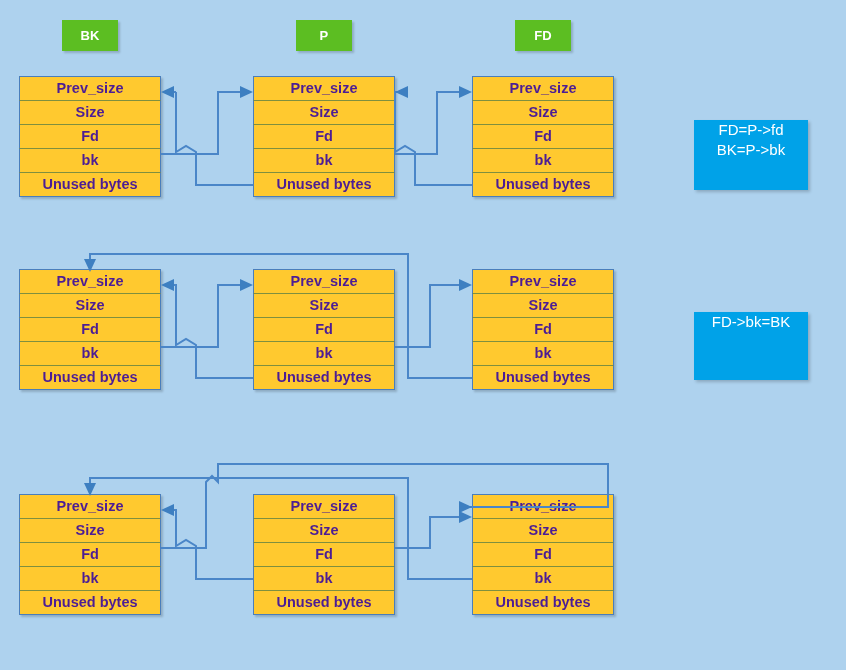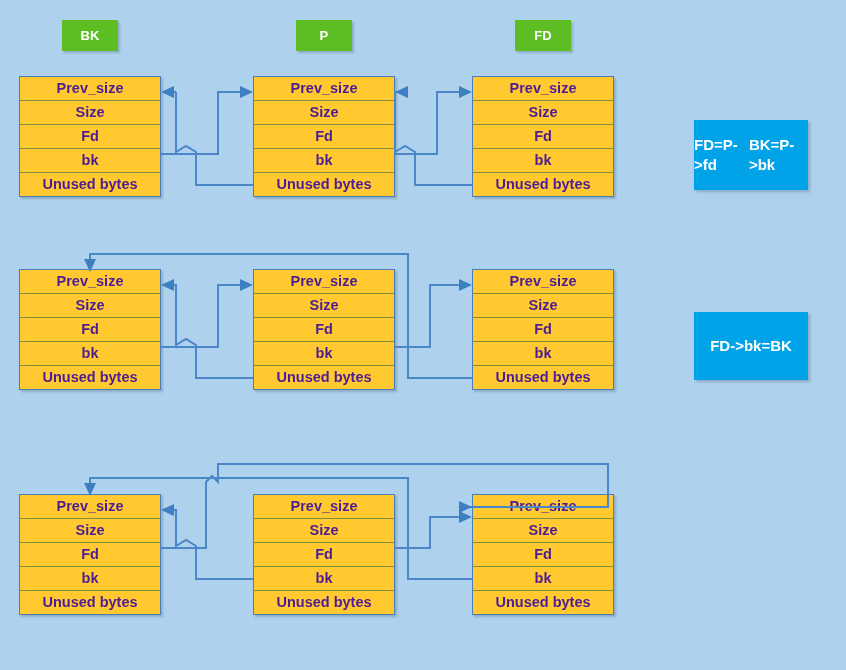--- a/index.html
+++ b/index.html
@@ -46,24 +46,24 @@
     margin-top:-1px;
   }
   .field:first-child{margin-top:0;border-top-color:#4a7ebb;}
   .field:last-child{border-bottom-color:#4a7ebb;}
 
   
   .note{
     position:absolute;
     background:#00a2e8;
     color:#ffffff;
-    font-weight:bold;
+    font-weight:normal;
     font-size:15px;
-    display:flex;flex-direction:row;
-    align-items:center;justify-content:center;
+    display:flex;flex-direction:column;
+    align-items:center;
     box-shadow:2px 2px 3px rgba(0,0,0,0.20);
     line-height:1.35;
   }
 
   
   svg.wires{position:absolute;left:0;top:0;width:846px;height:670px;pointer-events:none;}
   svg.wires path, svg.wires line{fill:none;stroke:#4a86c8;stroke-width:2;}
   svg.wires polygon{fill:#3d7fc1;}
 </style>
 </head>

